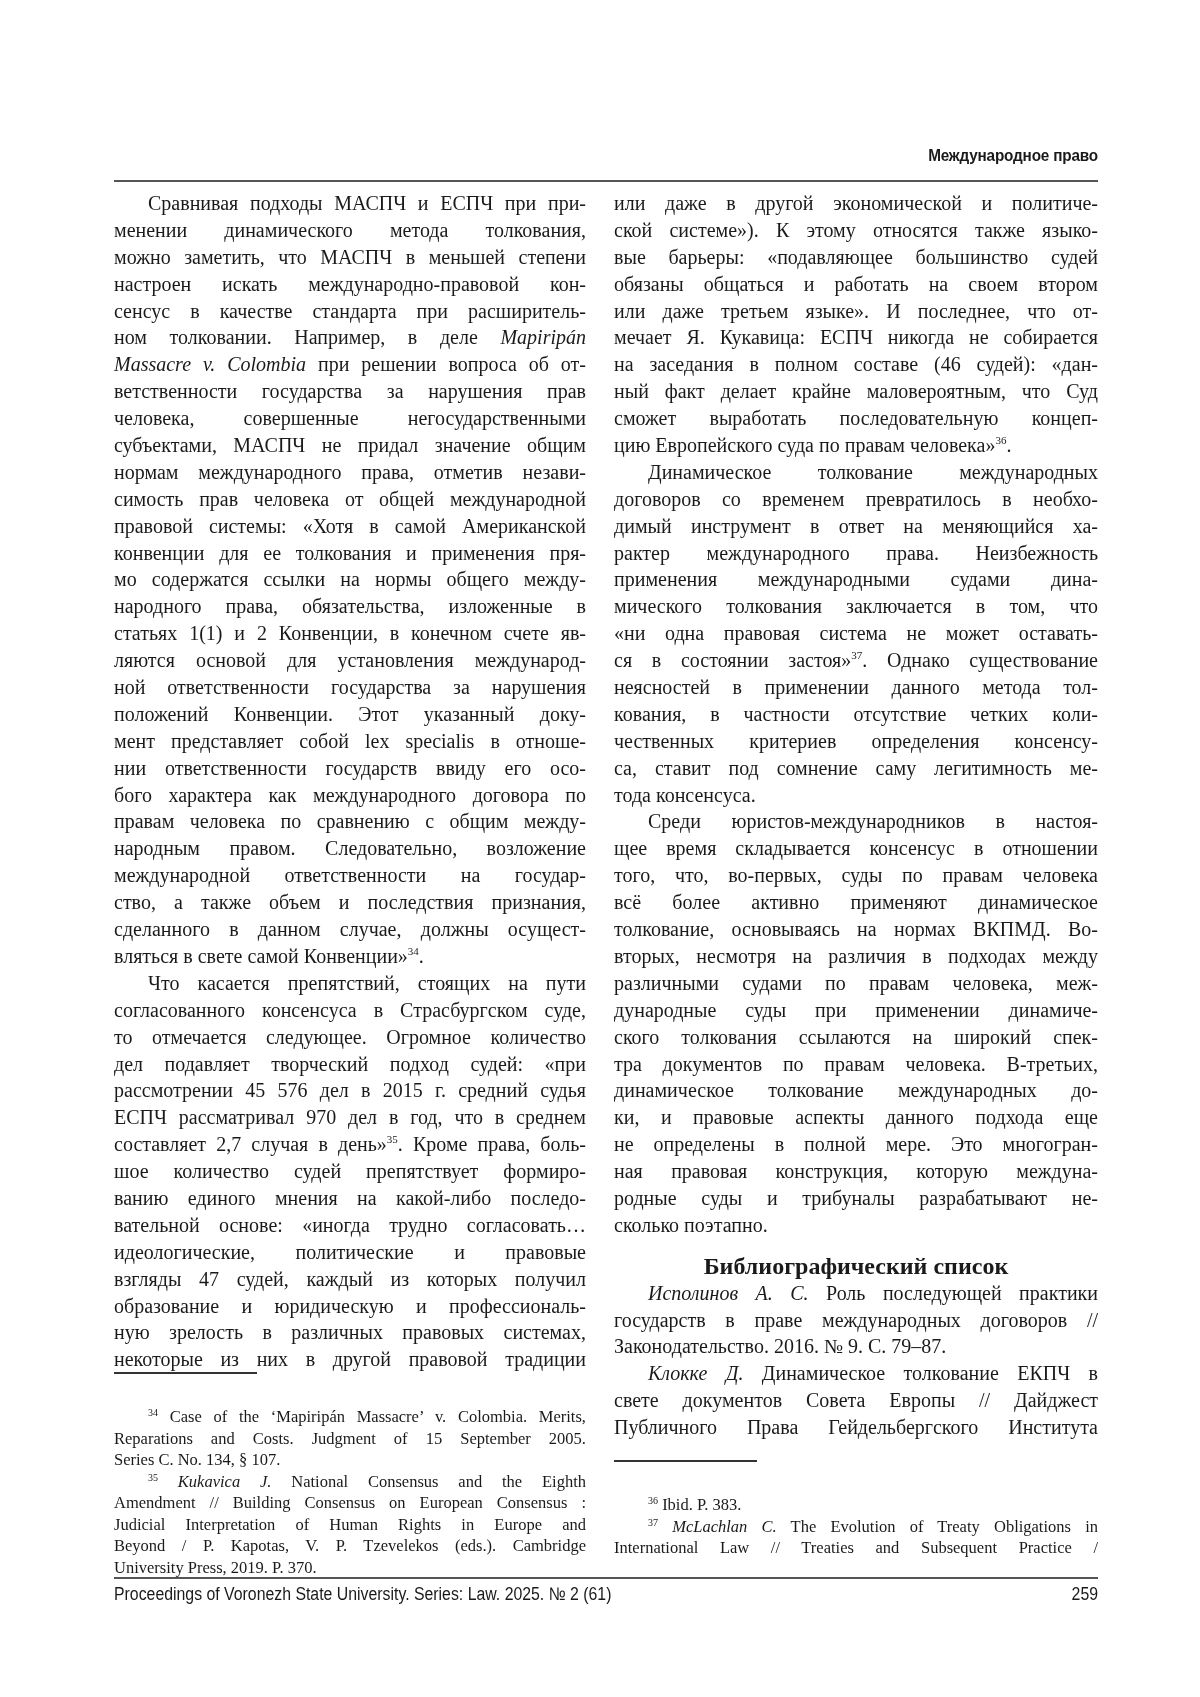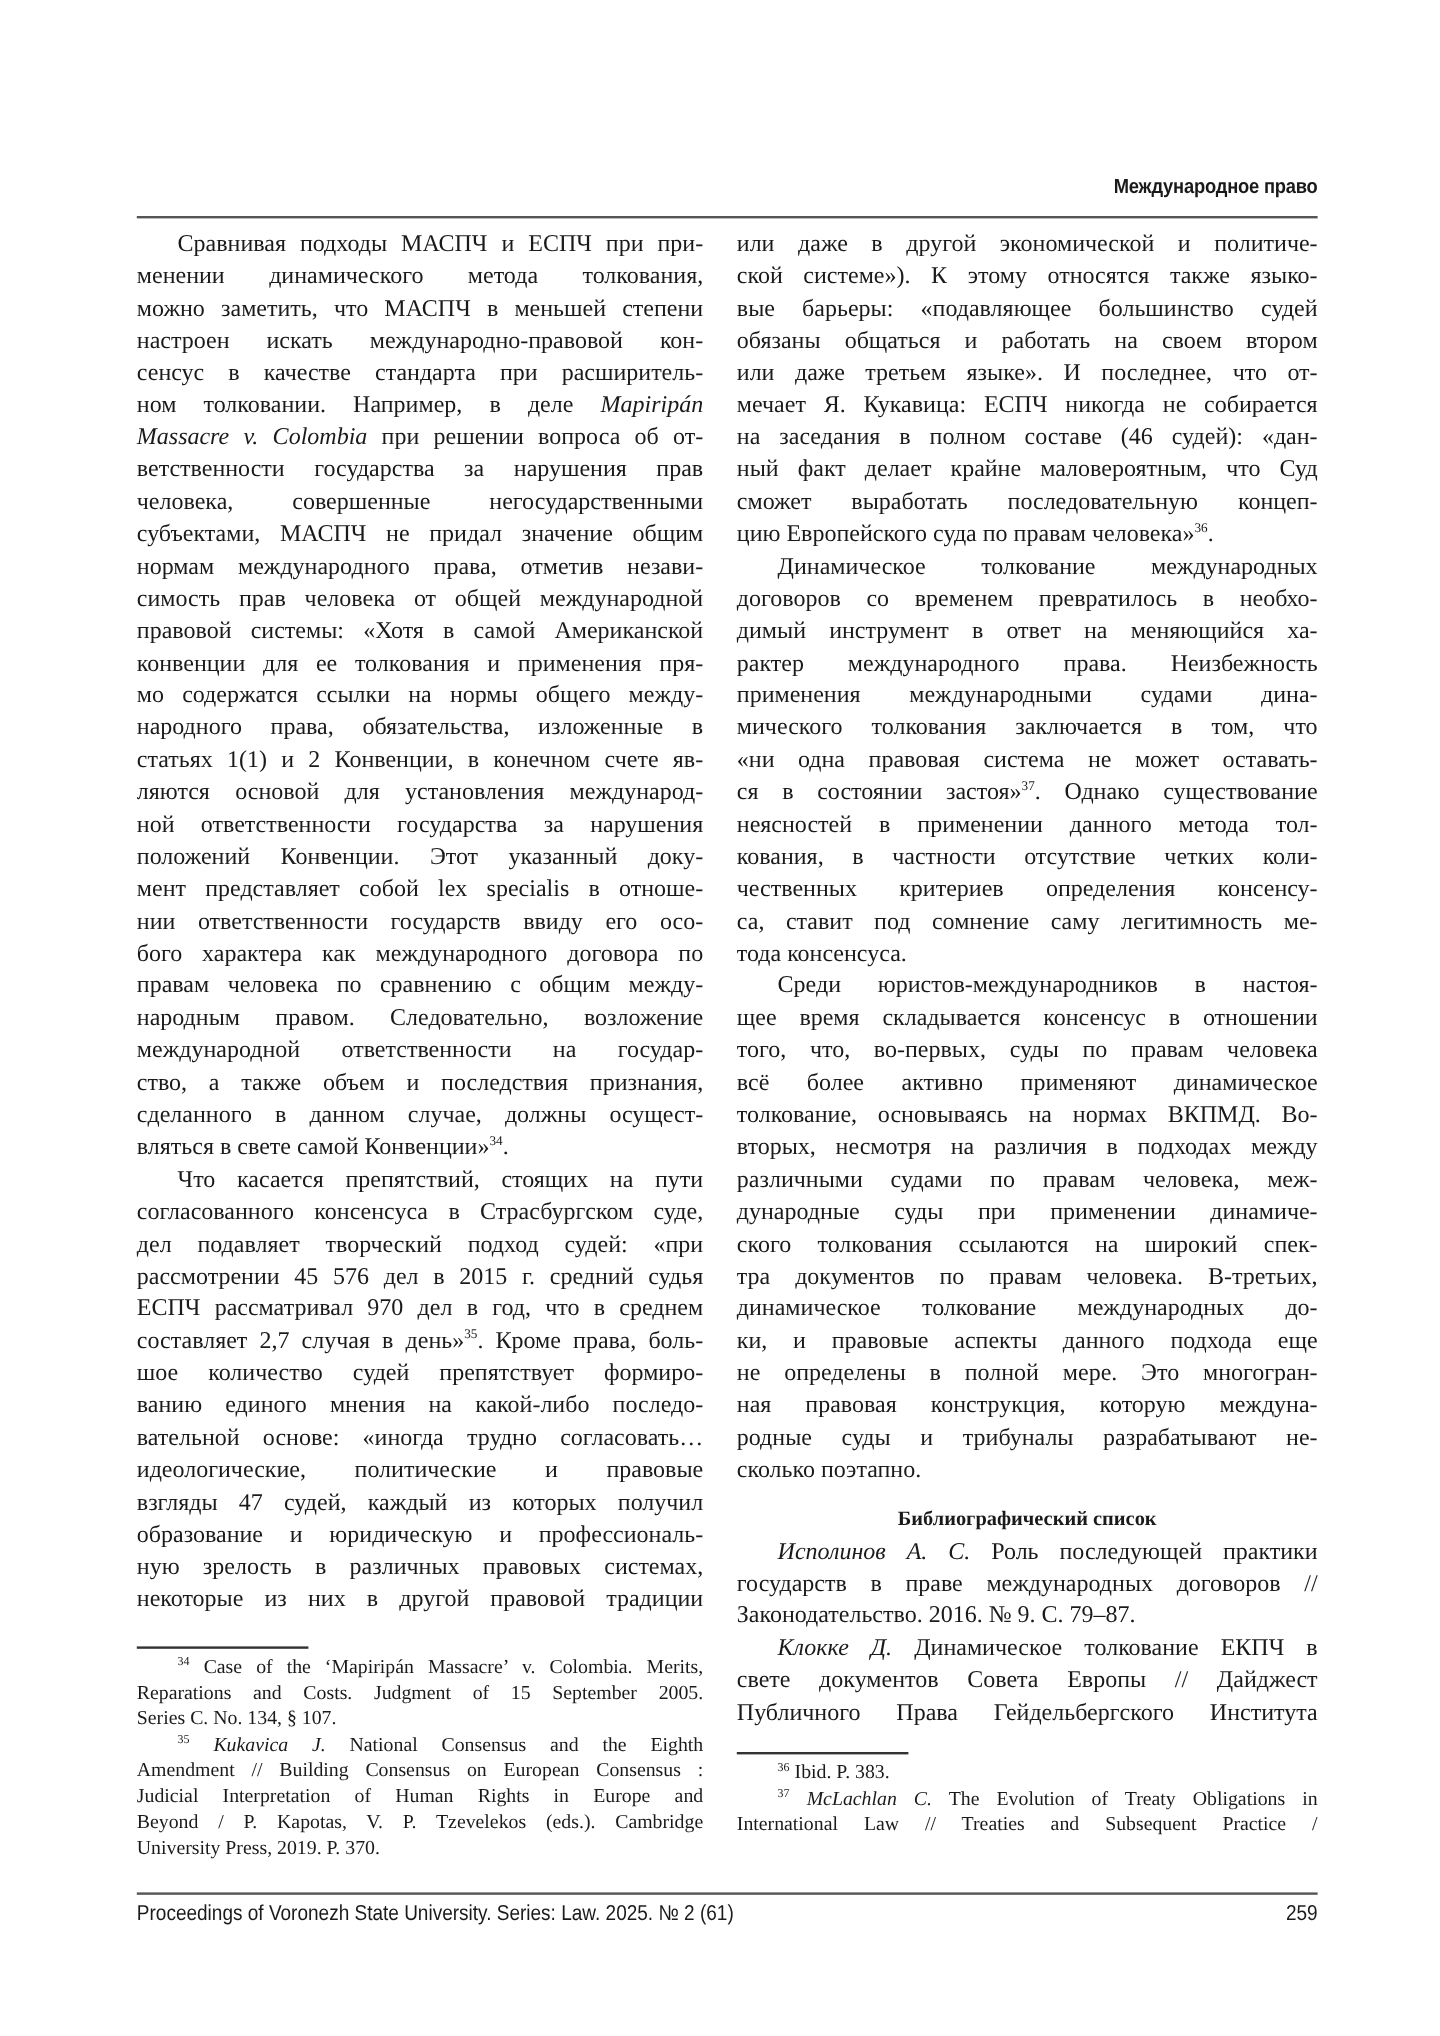--- a/index.html
+++ b/index.html
@@ -14,23 +14,23 @@
   .col { position: absolute; font-family: "Liberation Serif", serif; }
   .col-left { left: 114px; top: 190px; width: 472px; }
   .col-right { left: 614px; top: 190px; width: 484px; }
   .line {
     display: block; height: 26.9px; line-height: 26.9px; font-size: 20px;
     text-align: justify; text-align-last: justify; white-space: nowrap; overflow: visible;
   }
   .line.last { text-align-last: left; }
   .line.indent { padding-left: 34px; }
   .line sup { font-size: 11px; line-height: 0; vertical-align: super; }
-  .bib-title { display: block; text-align: center; font-weight: bold; font-size: 17px; height: 26.9px; line-height: 26.9px; margin-top: 14px; }
+  .bib-title { display: block; text-align: center; font-weight: bold; font-size: 24px; height: 26.9px; line-height: 26.9px; margin-top: 14px; }
   .fn-rule { position: absolute; height: 1.5px; width: 143px; background: #333; }
-  .fn { position: absolute; font-family: "Liberation Serif", serif; }
+  .fn { position: absolute; font-family: "Liberation Serif", serif; margin-top: 28px; }
   .fn .fl { display: block; font-size: 16.5px; height: 21.5px; line-height: 21.5px; text-align: justify; text-align-last: justify; white-space: nowrap; }
   .fn .fl.last { text-align-last: left; }
   .fn .fl.indent { padding-left: 34px; }
   .fn sup { font-size: 10px; line-height: 0; vertical-align: super; }
   .footer-left {
     position: absolute; left: 114px; top: 1584px; font-family: "Liberation Sans", sans-serif; font-size: 18px;
     transform: scaleX(0.88); transform-origin: left center; white-space: nowrap;
   }
   .footer-right {
     position: absolute; right: 102px; top: 1584px; font-family: "Liberation Sans", sans-serif; font-size: 18px;
@@ -69,20 +69,21 @@
   <span class="line">нии ответственности государств ввиду его осо-</span>
   <span class="line">бого характера как международного договора по</span>
   <span class="line">правам человека по сравнению с общим между-</span>
   <span class="line">народным правом. Следовательно, возложение</span>
   <span class="line">международной ответственности на государ-</span>
   <span class="line">ство, а также объем и последствия признания,</span>
   <span class="line">сделанного в данном случае, должны осущест-</span>
   <span class="line last"><span>вляться в свете самой Конвенции»</span><sup>34</sup><span>.</span></span>
   <span class="line indent">Что касается препятствий, стоящих на пути</span>
   <span class="line">согласованного консенсуса в Страсбургском суде,</span>
+  <span class="line">то отмечается следующее. Огромное количество</span>
   <span class="line">дел подавляет творческий подход судей: «при</span>
   <span class="line">рассмотрении 45 576 дел в 2015 г. средний судья</span>
   <span class="line">ЕСПЧ рассматривал 970 дел в год, что в среднем</span>
   <span class="line"><span>составляет 2,7 случая в день»</span><sup>35</sup><span>. Кроме права, боль-</span></span>
   <span class="line">шое количество судей препятствует формиро-</span>
   <span class="line">ванию единого мнения на какой-либо последо-</span>
   <span class="line">вательной основе: «иногда трудно согласовать…</span>
   <span class="line">идеологические, политические и правовые</span>
   <span class="line">взгляды 47 судей, каждый из которых получил</span>
   <span class="line">образование и юридическую и профессиональ-</span>

